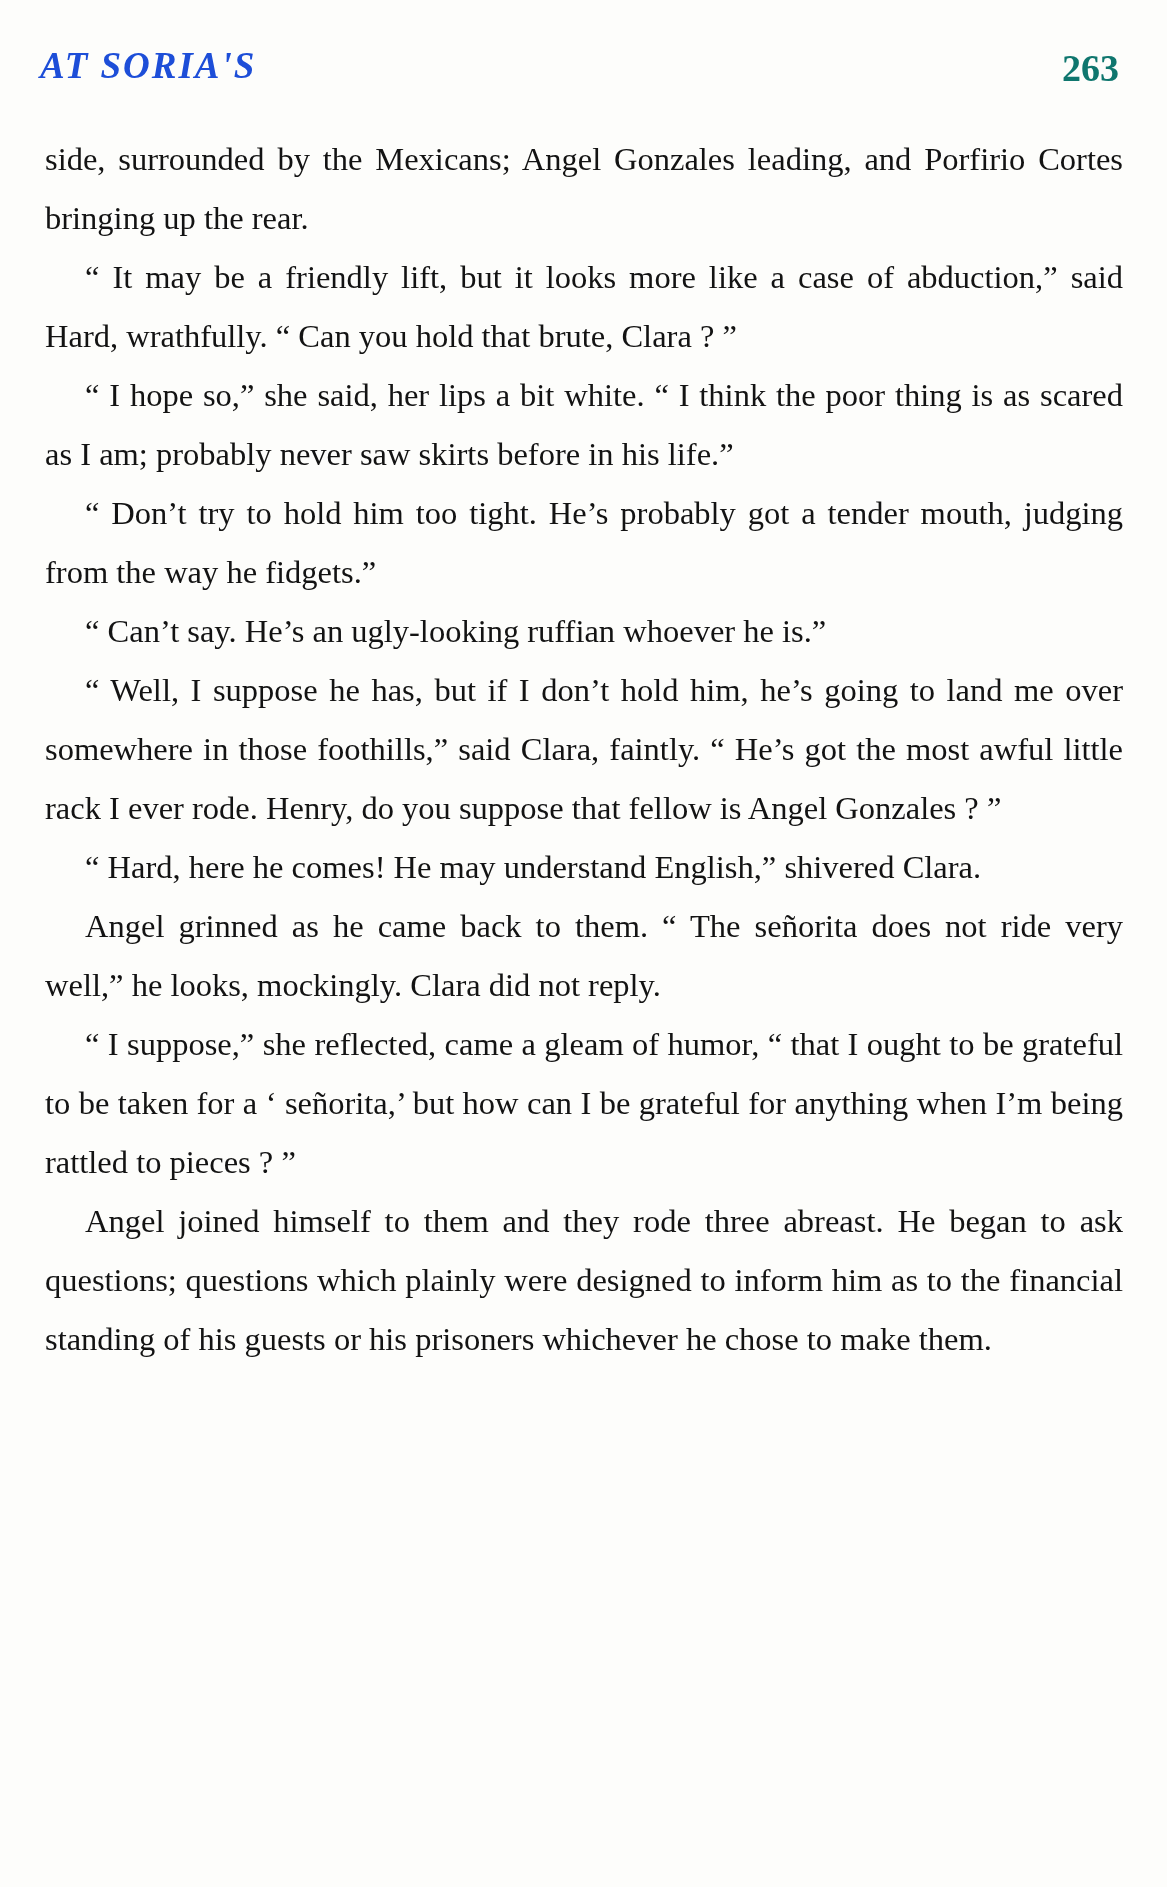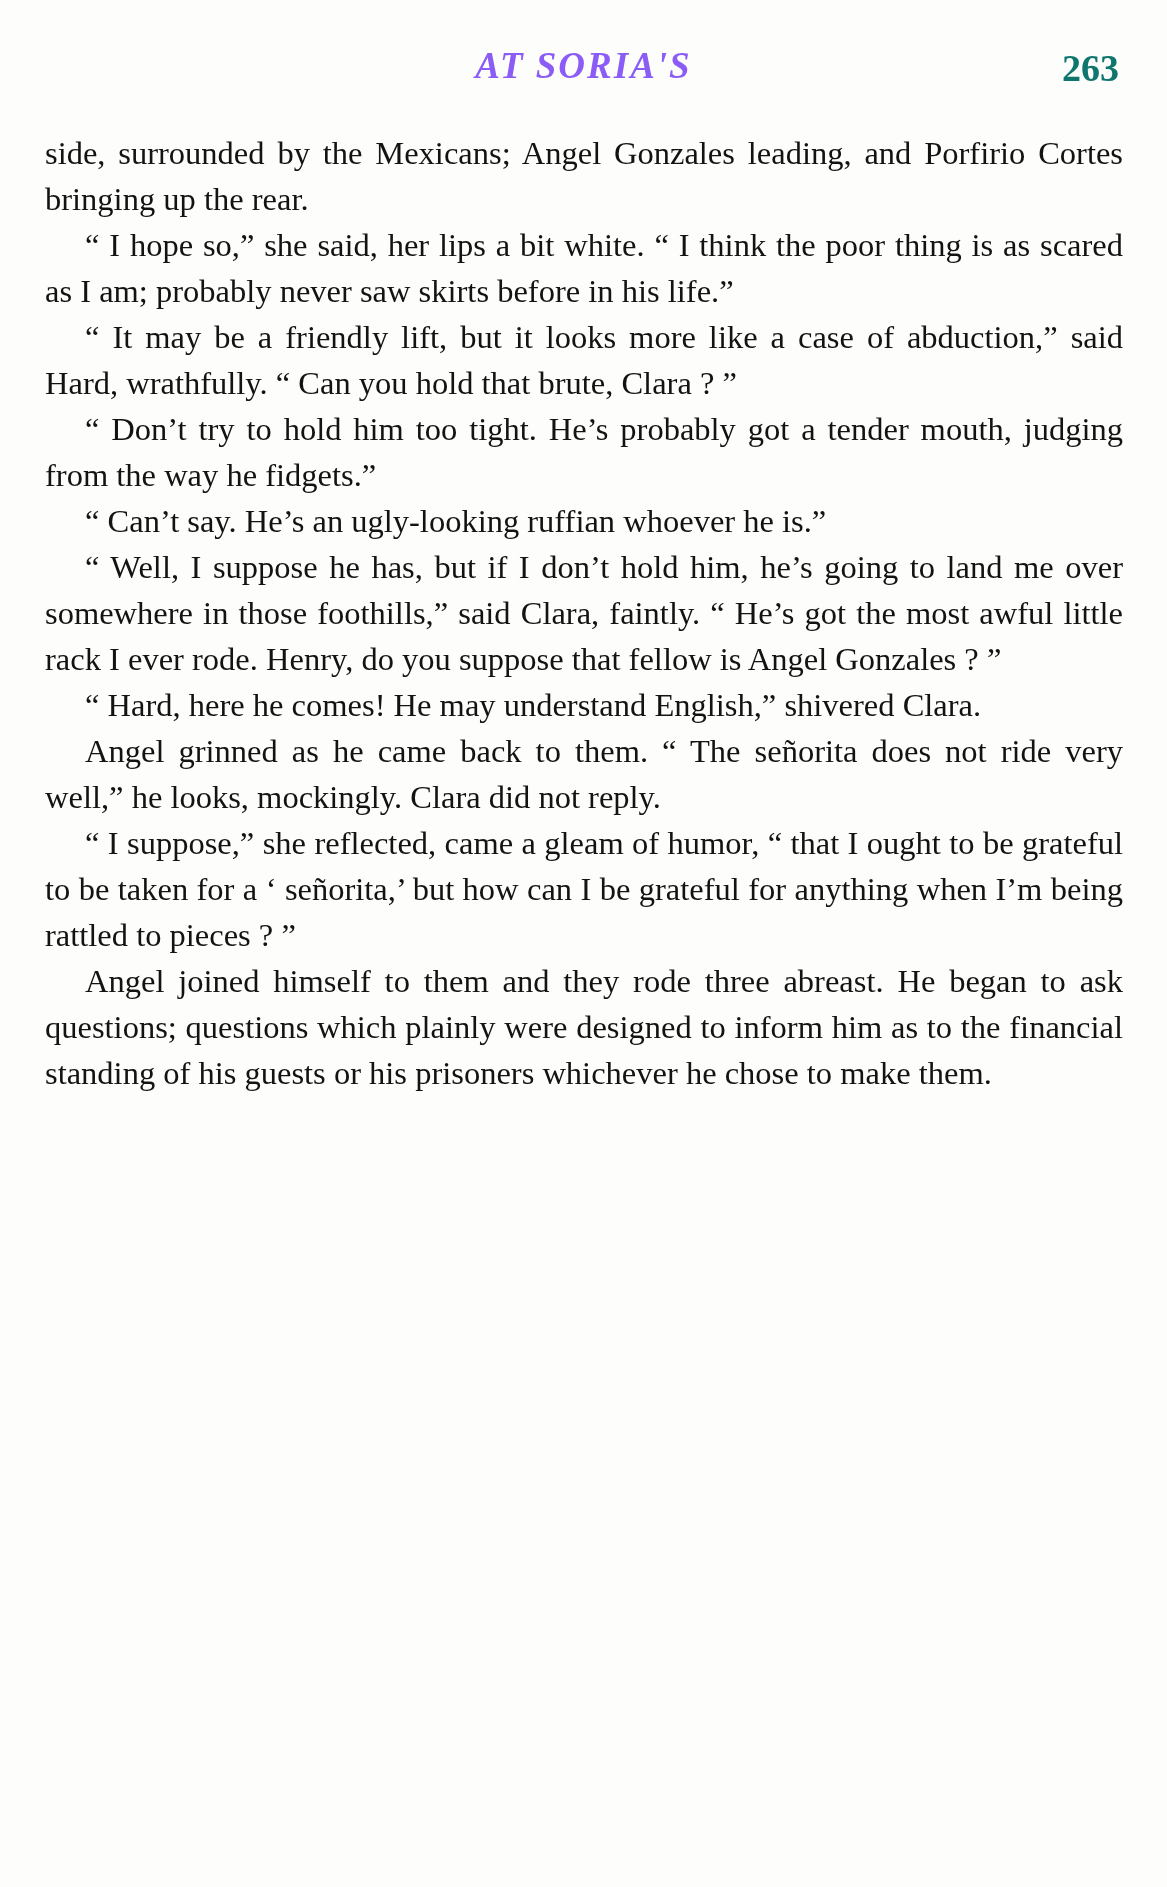--- a/index.html
+++ b/index.html
@@ -27,43 +27,42 @@
     left: 40px;
     top: 44px;
     width: 1087px;
     height: 60px;
   }
   .running-title {
     position: absolute;
     left: 0;
     top: 0;
     width: 1087px;
-    text-align: center;
     font-style: italic;
     font-weight: bold;
     font-size: 37px;
     letter-spacing: 2px;
-    color: #8b5cf6;
+    color: #1d4ed8;
   }
   .folio {
     position: absolute;
     right: 8px;
     top: 2px;
     font-size: 38px;
     font-weight: bold;
     color: #0f766e;
     font-style: normal;
   }
   .body-text {
     position: absolute;
     left: 45px;
     top: 130px;
     width: 1078px;
     font-size: 32.5px;
-    line-height: 46px;
+    line-height: 59px;
     color: #131313;
     text-align: justify;
     text-justify: inter-word;
   }
   .body-text p {
     margin: 0;
     text-indent: 0;
   }
   .body-text p.indent {
     text-indent: 40px;
@@ -77,22 +76,22 @@
 
 <div class="page">
 
   <div class="header">
     <div class="running-title">AT SORIA'S</div>
     <div class="folio">263</div>
   </div>
 
   <div class="body-text">
     <p>side, surrounded by the Mexicans; Angel Gonzales leading, and Porfirio Cortes bringing up the rear.</p>
+    <p class="indent">“ It may be a friendly lift, but it looks more like a case of abduction,” said Hard, wrathfully.  “ Can you hold that brute, Clara ? ”</p>
     <p class="indent">“ I hope so,” she said, her lips a bit white.  “ I think the poor thing is as scared as I am; probably never saw skirts before in his life.”</p>
-    <p class="indent">“ It may be a friendly lift, but it looks more like a case of abduction,” said Hard, wrathfully.  “ Can you hold that brute, Clara ? ”</p>
     <p class="indent">“ Don’t try to hold him too tight.  He’s probably got a tender mouth, judging from the way he fidgets.”</p>
     <p class="indent">“ Can’t say.  He’s an ugly-looking ruffian whoever he is.”</p>
     <p class="indent">“ Well, I suppose he has, but if I don’t hold him, he’s going to land me over somewhere in those foothills,” said Clara, faintly.  “ He’s got the most awful little rack I ever rode.  Henry, do you suppose that fellow is Angel Gonzales ? ”</p>
     <p class="indent">“ Hard, here he comes!  He may understand English,” shivered Clara.</p>
     <p class="indent">Angel grinned as he came back to them.  “ The señorita does not ride very well,” he looks, mockingly. Clara did not reply.</p>
     <p class="indent">“ I suppose,” she reflected, came a gleam of humor, “ that I ought to be grateful to be taken for a ‘ señorita,’ but how can I be grateful for anything when I’m being rattled to pieces ? ”</p>
     <p class="indent">Angel joined himself to them and they rode three abreast.  He began to ask questions; questions which plainly were designed to inform him as to the financial standing of his guests or his prisoners whichever he chose to make them.</p>
   </div>
 
 </div>

